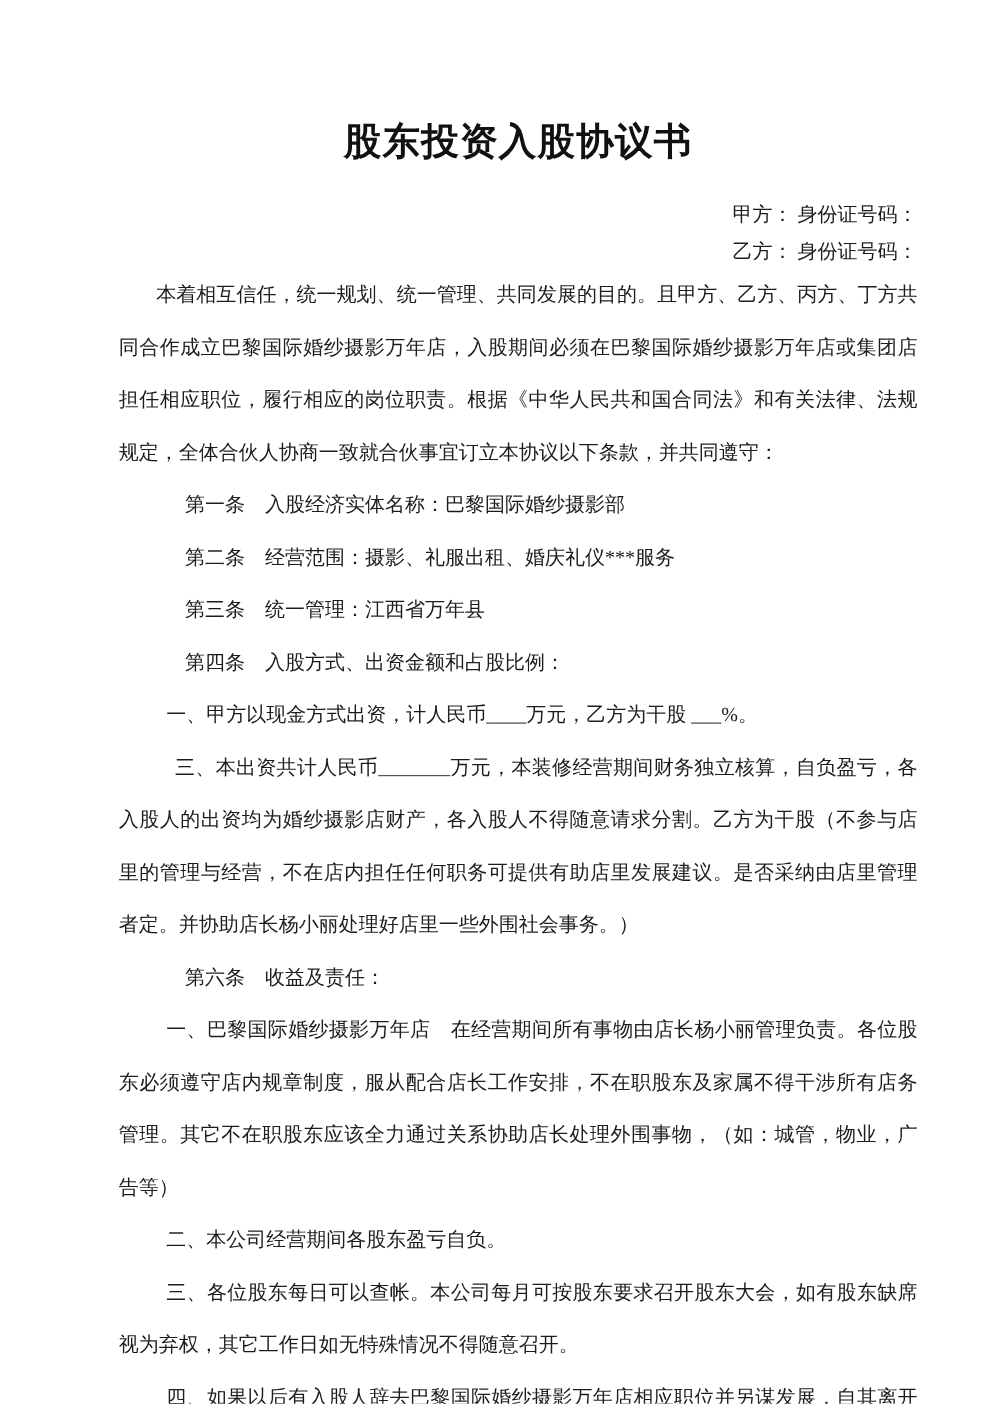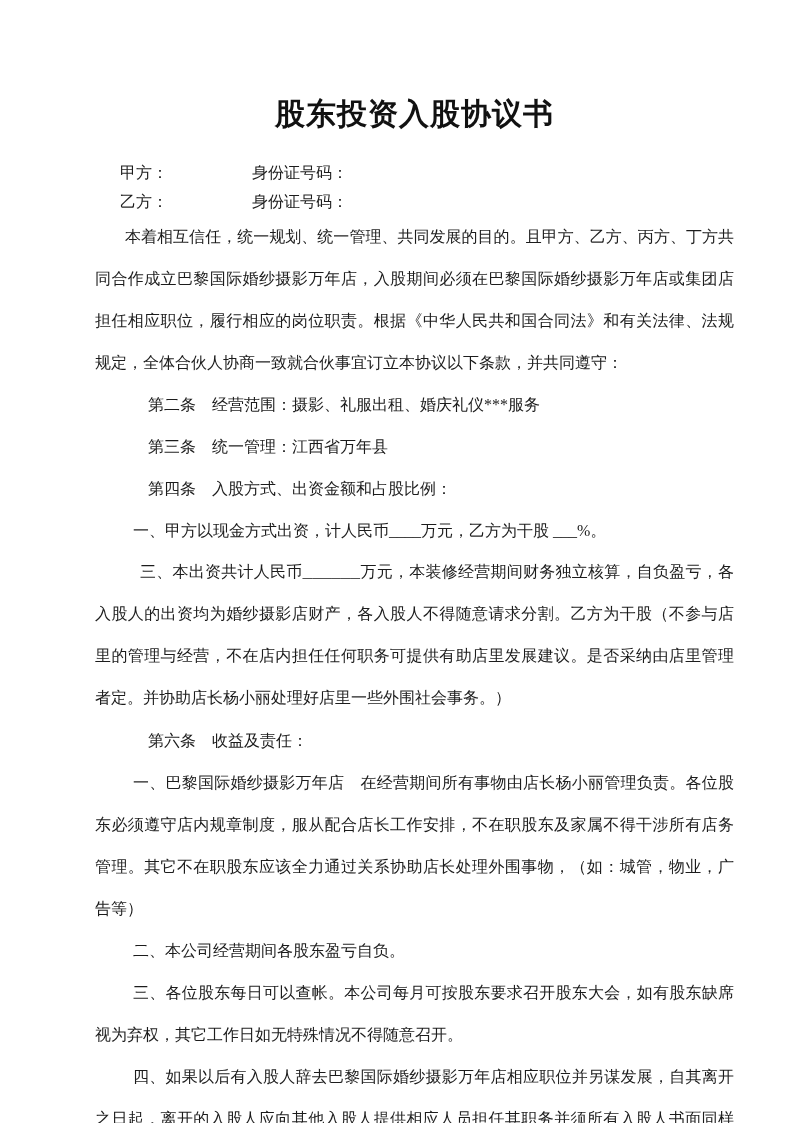--- a/index.html
+++ b/index.html
@@ -25,20 +25,21 @@
     line-height: 44px;
     text-align: center;
     letter-spacing: 1px;
     color: #111;
   }
   .party-row {
     font-size: 16px;
     line-height: 29px;
     padding-left: 25px;
     white-space: nowrap;
+    text-align: right;
   }
   .party-label {
     display: inline-block;
     width: 128px;
   }
   p.doc-par {
     margin: 0;
     font-size: 16px;
     line-height: 42px;
     text-align: justify;
@@ -59,20 +60,21 @@
   <div class="party-row">
     <span class="party-label">甲方：</span>
     <span>身份证号码：</span>
   </div>
   <div class="party-row">
     <span class="party-label">乙方：</span>
     <span>身份证号码：</span>
   </div>
 
   <p class="doc-par ind-body">本着相互信任，统一规划、统一管理、共同发展的目的。且甲方、乙方、丙方、丁方共同合作成立巴黎国际婚纱摄影万年店，入股期间必须在巴黎国际婚纱摄影万年店或集团店担任相应职位，履行相应的岗位职责。根据《中华人民共和国合同法》和有关法律、法规规定，全体合伙人协商一致就合伙事宜订立本协议以下条款，并共同遵守：</p>
+  <p class="doc-par ind-tiao">第一条　入股经济实体名称：巴黎国际婚纱摄影部</p>
   <p class="doc-par ind-tiao">第二条　经营范围：摄影、礼服出租、婚庆礼仪***服务</p>
   <p class="doc-par ind-tiao">第三条　统一管理：江西省万年县</p>
   <p class="doc-par ind-tiao">第四条　入股方式、出资金额和占股比例：</p>
   <p class="doc-par ind-item">一、甲方以现金方式出资，计人民币____万元，乙方为干股 ___%。</p>
   <p class="doc-par ind-item-w">三、本出资共计人民币______万元，本装修经营期间财务独立核算，自负盈亏，各入股人的出资均为婚纱摄影店财产，各入股人不得随意请求分割。乙方为干股（不参与店里的管理与经营，不在店内担任任何职务可提供有助店里发展建议。是否采纳由店里管理者定。并协助店长杨小丽处理好店里一些外围社会事务。）</p>
   <p class="doc-par ind-tiao">第六条　收益及责任：</p>
   <p class="doc-par ind-item">一、巴黎国际婚纱摄影万年店　在经营期间所有事物由店长杨小丽管理负责。各位股东必须遵守店内规章制度，服从配合店长工作安排，不在职股东及家属不得干涉所有店务管理。其它不在职股东应该全力通过关系协助店长处理外围事物，（如：城管，物业，广告等）</p>
   <p class="doc-par ind-item">二、本公司经营期间各股东盈亏自负。</p>
   <p class="doc-par ind-item">三、各位股东每日可以查帐。本公司每月可按股东要求召开股东大会，如有股东缺席视为弃权，其它工作日如无特殊情况不得随意召开。</p>
   <p class="doc-par ind-item">四、如果以后有入股人辞去巴黎国际婚纱摄影万年店相应职位并另谋发展，自其离开之日起，离开的入股人应向其他入股人提供相应人员担任其职务并须所有入股人书面同样方可生效否则视为无效，若未经 60%持股人同意擅自决定者，处以 3000 元/月的处罚。其它不在职股东应该全力通过关系协助店长处理外围事物，（如：城管，物业，广告等）</p>

